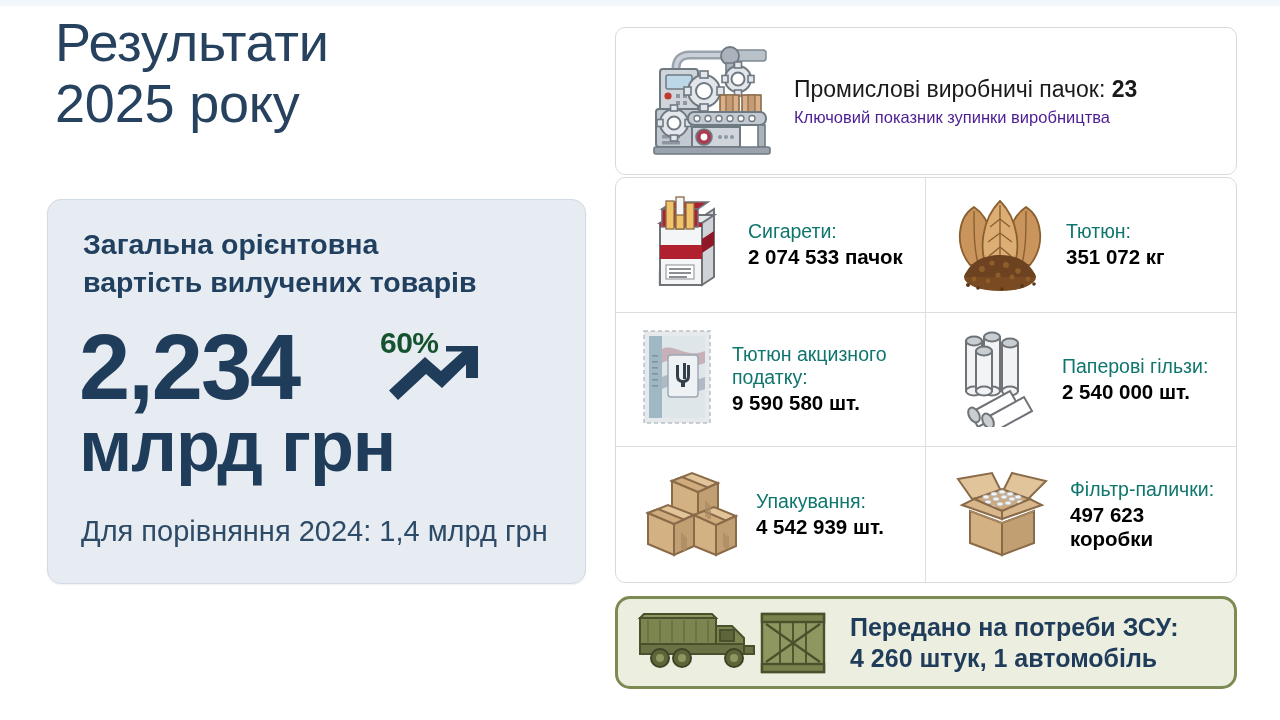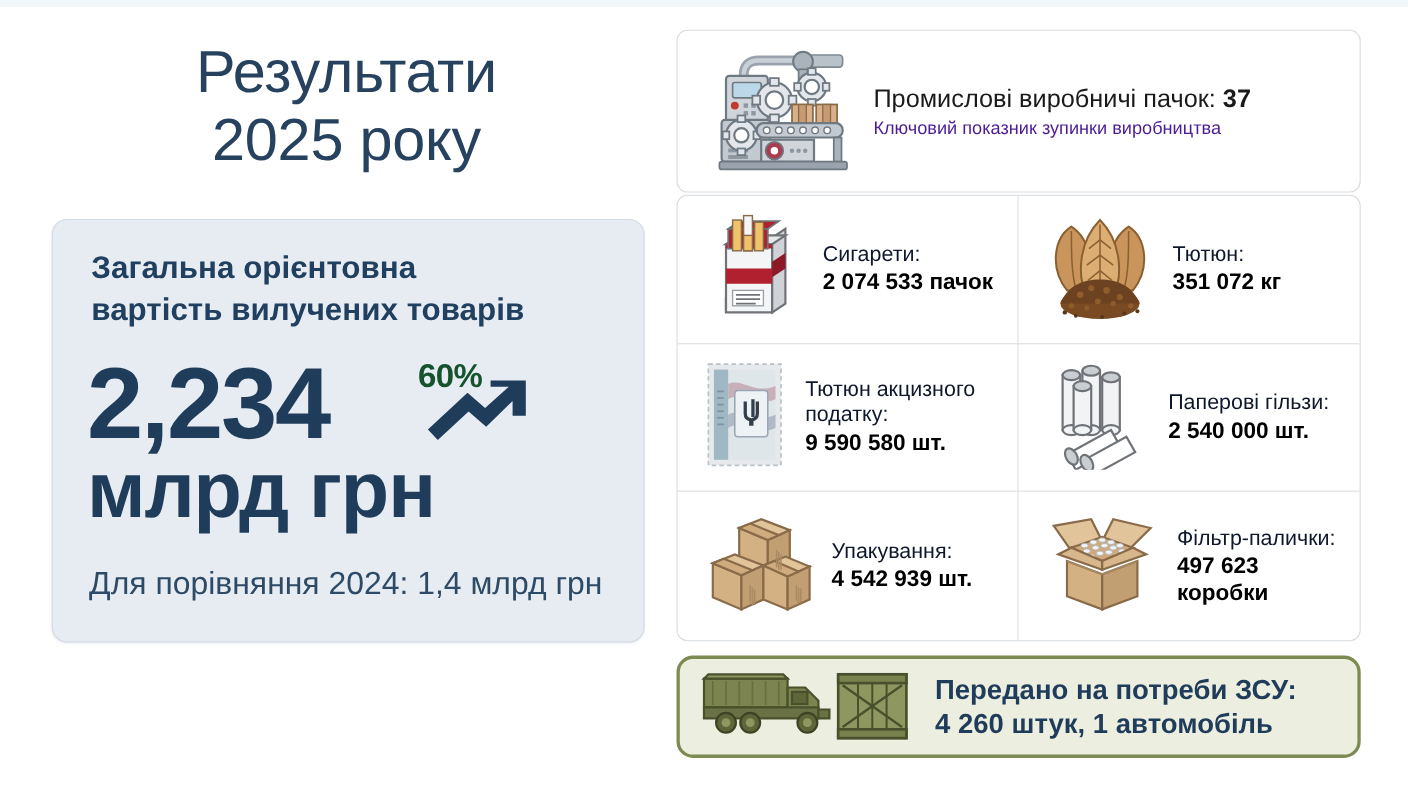--- a/index.html
+++ b/index.html
@@ -12,29 +12,28 @@
   #page {
     position: relative;
     width: 1280px; height: 720px;
     background: linear-gradient(#f2f7fc 0 6px, #ffffff 6px 100%);
   }
 
   
   #left-col { position: absolute; left: 0; top: 0; width: 610px; height: 720px; }
 
   #page-title {
-    position: absolute; left: 55px; top: 36px;
+    position: absolute; left: 55px; top: 12px;
     width: 520px;
     font-size: 54px;
     line-height: 1.13;
     font-weight: 400;
     color: #26425e;
     letter-spacing: -0.2px;
     white-space: pre-line;
-    text-align: center;
   }
 
   #value-card {
     position: absolute; left: 47px; top: 199px;
     width: 539px; height: 385px;
     background: #e7ecf2;
     border: 1px solid #d2dae3;
     border-radius: 14px;
     box-shadow: 0 1px 2px rgba(40,60,85,.07);
   }
@@ -112,21 +111,21 @@
   .grid-cell {
     display: flex; align-items: center;
     border-right: 1px solid #dcdfe2;
     border-bottom: 1px solid #dcdfe2;
     padding-left: 22px;
   }
   .grid-cell:nth-child(2n) { border-right: none; }
   .grid-cell:nth-child(5), .grid-cell:nth-child(6) { border-bottom: none; }
   .cell-icon { flex: 0 0 auto; margin-right: 14px; }
   .cell-text { flex: 1 1 auto; padding-right: 8px; }
-  .cell-label { font-size: 19.5px; color: #0f172a; line-height: 1.18; }
+  .cell-label { font-size: 19.5px; color: #0f766e; line-height: 1.18; }
   .cell-value { font-size: 20.5px; font-weight: bold; color: #000000; line-height: 1.2; margin-top: 2px; }
 
   #army-banner {
     position: absolute; left: 2px; top: 596px;
     width: 622px; height: 93px;
     background: #eceee0;
     border: 3px solid #7d8a52;
     border-radius: 15px;
     display: flex; align-items: center;
   }
@@ -239,21 +238,21 @@
           <g fill="#8d97a1">
               <circle cx="74" cy="98" r="2"></circle>
               <circle cx="80" cy="98" r="2"></circle>
               <circle cx="86" cy="98" r="2"></circle>
             </g>
           <rect x="112" y="86" width="7" height="22" fill="#aab2bb" stroke="#6f7982" stroke-width="1.6"></rect>
           <rect x="8" y="108" width="116" height="7" rx="2" fill="#9aa3ad" stroke="#6f7982" stroke-width="1.6"></rect>
         </svg>
       </div>
       <div id="lines-text">
-        <div id="lines-title"><span>Промислові виробничі пачок: </span><b>37</b></div>
+        <div id="lines-title"><span>Промислові виробничі пачок: </span><b>23</b></div>
         <div id="lines-sub">Ключовий показник зупинки виробництва</div>
       </div>
     </div>
 
     <div id="stat-grid" class="panel">
 
       <div class="grid-cell">
         <div class="cell-icon">
           <svg width="96" height="108" viewBox="0 0 96 108">
             <path d="M20 96 h40 l8-6 v-8 h-48 Z" fill="#d6d9dc" opacity=".55"></path>

